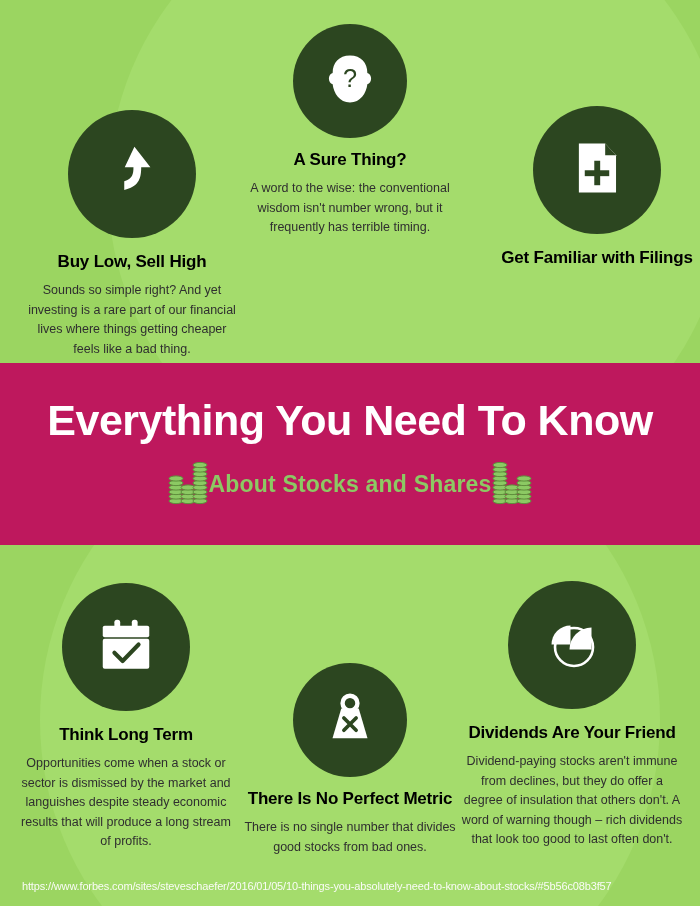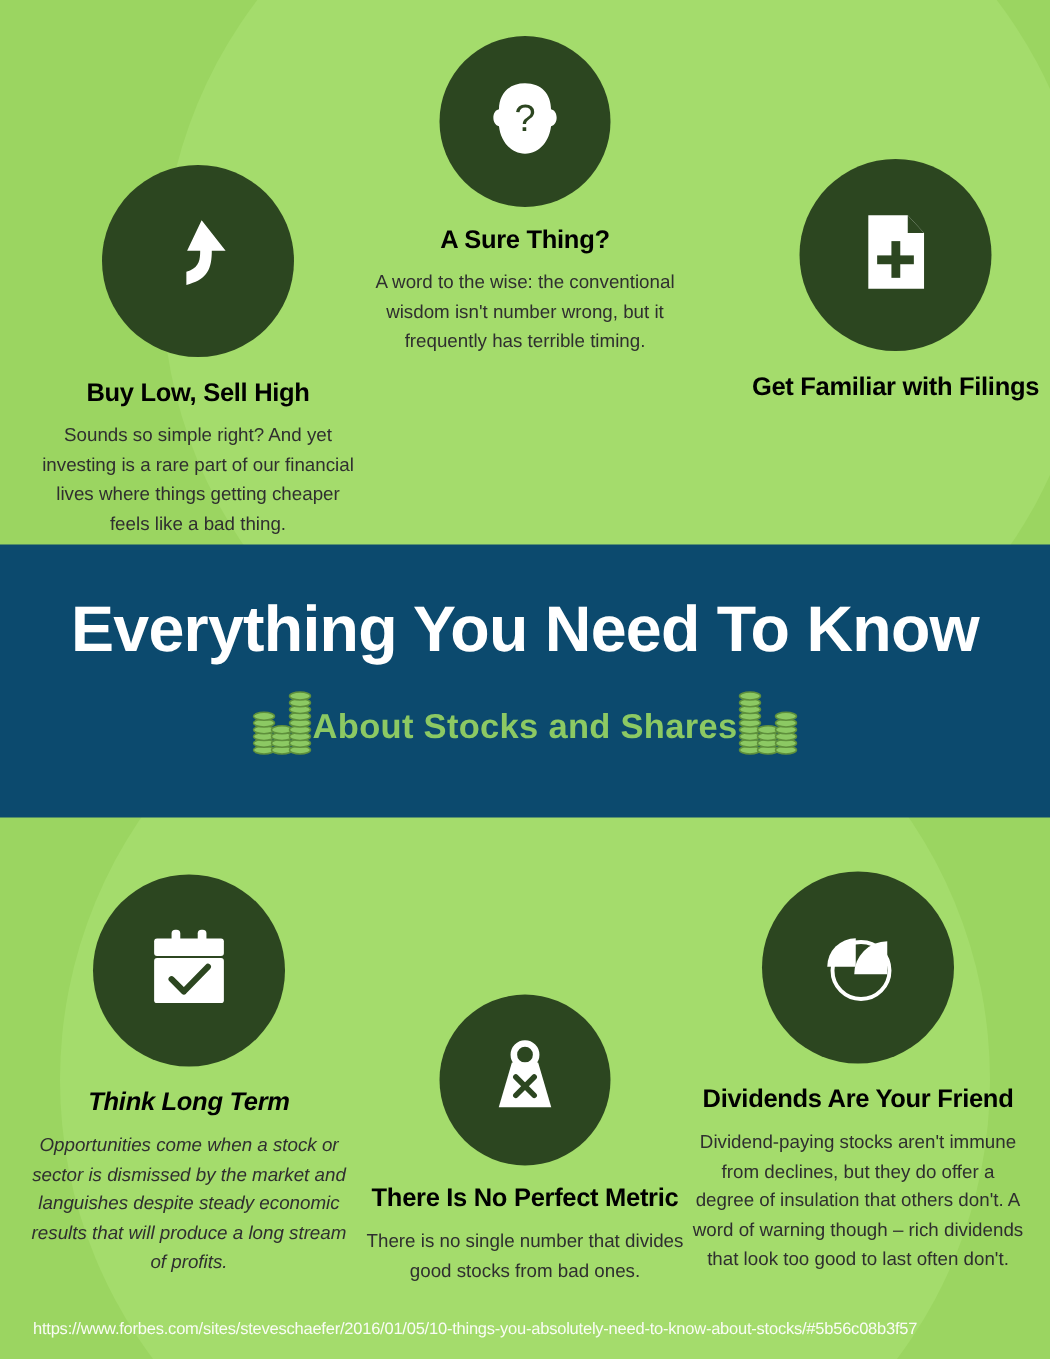--- a/index.html
+++ b/index.html
@@ -37,21 +37,21 @@
     top: 410px;
   }
 
   
   .banner {
     position: absolute;
     left: 0;
     top: 363px;
     width: 700px;
     height: 182px;
-    background: #0c4a6e;
+    background: #be185d;
     display: flex;
     flex-direction: column;
     align-items: center;
     justify-content: center;
     z-index: 5;
   }
   .banner-title {
     color: #ffffff;
     font-size: 43px;
     font-weight: bold;
@@ -106,21 +106,21 @@
     color: #2F2F2F;
     font-size: 12.5px;
     line-height: 1.55;
     margin: 0 auto;
   }
 
   
   #card-buy-low      { left: 24px;  top: 110px;  width: 216px; }
   #card-sure-thing   { left: 246px; top: 24px;   width: 208px; }
   #card-filings      { left: 462px; top: 106px;  width: 222px; margin-left: 24px; }
-  #card-long-term    { left: 18px;  top: 583px;  width: 216px; font-style: italic; }
+  #card-long-term    { left: 18px;  top: 583px;  width: 216px; }
   #card-no-metric    { left: 240px; top: 663px;  width: 220px; }
   #card-dividends    { left: 460px; top: 581px;  width: 224px; }
 
   #card-sure-thing .icon-circle { margin-bottom: 12px; }
   #card-no-metric  .icon-circle { margin-bottom: 12px; }
 
   
   .source-url {
     position: absolute;
     left: 22px;

